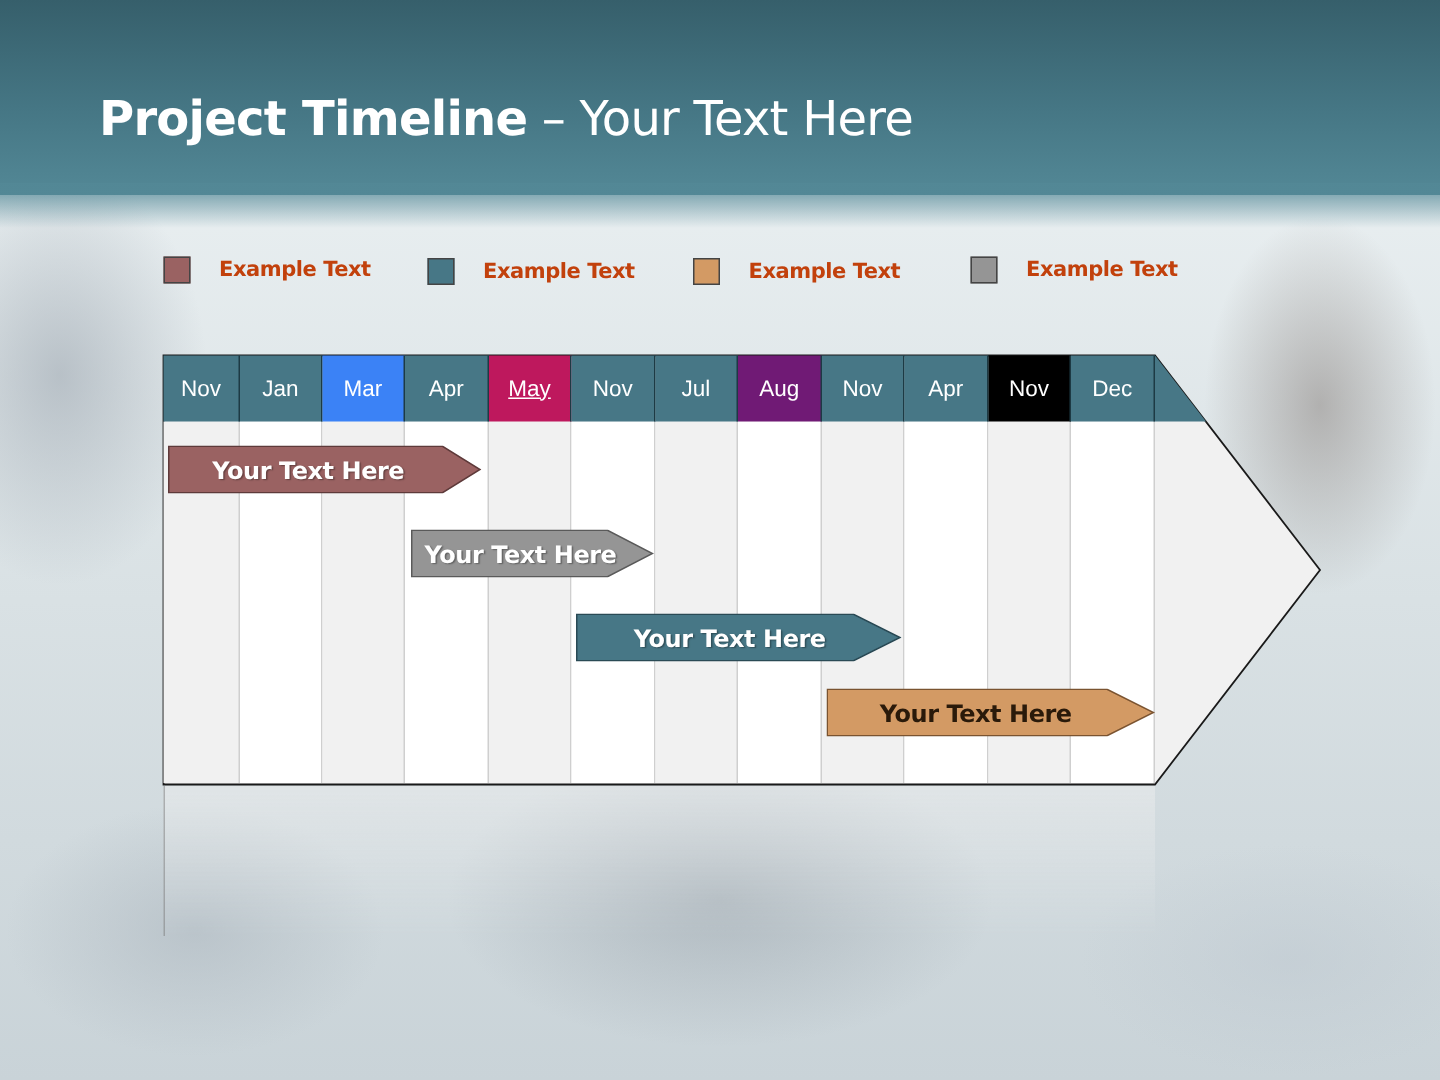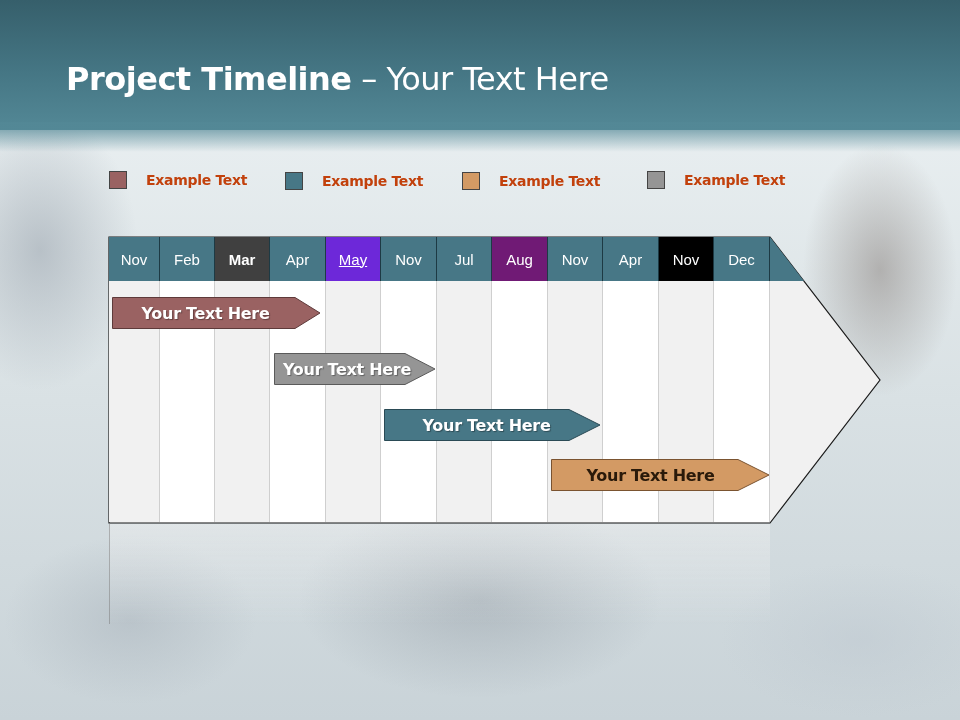--- a/index.html
+++ b/index.html
@@ -88,24 +88,24 @@
   <div class="col" style="left:381px;width:56px;background:#ffffff;"></div>
   <div class="col" style="left:437px;width:55px;background:#f1f1f1;"></div>
   <div class="col" style="left:492px;width:56px;background:#ffffff;"></div>
   <div class="col" style="left:548px;width:55px;background:#f1f1f1;"></div>
   <div class="col" style="left:603px;width:56px;background:#ffffff;"></div>
   <div class="col" style="left:659px;width:55px;background:#f1f1f1;"></div>
   <div class="col" style="left:714px;width:56px;background:#ffffff;"></div>
 
   <div class="month-header" style="left:109px;">
     <div class="month" style="width:51px;background:#477786;">Nov</div>
-    <div class="month" style="width:55px;background:#477786;">Feb</div>
-    <div class="month" style="width:55px;background:#404040;font-weight:bold;">Mar</div>
+    <div class="month" style="width:55px;background:#477786;">Jan</div>
+    <div class="month" style="width:55px;background:#3b82f6;">Mar</div>
     <div class="month" style="width:56px;background:#477786;">Apr</div>
-    <div class="month" style="width:55px;background:#6d28d9;text-decoration:underline;">May</div>
+    <div class="month" style="width:55px;background:#be185d;text-decoration:underline;">May</div>
     <div class="month" style="width:56px;background:#477786;">Nov</div>
     <div class="month" style="width:55px;background:#477786;">Jul</div>
     <div class="month" style="width:56px;background:#701a75;">Aug</div>
     <div class="month" style="width:55px;background:#477786;">Nov</div>
     <div class="month" style="width:56px;background:#477786;">Apr</div>
     <div class="month" style="width:55px;background:#000000;">Nov</div>
     <div class="month" style="width:56px;background:#477786;">Dec</div>
   </div>
 
   <div class="bar" style="left:112px;top:297px;width:209px;">

